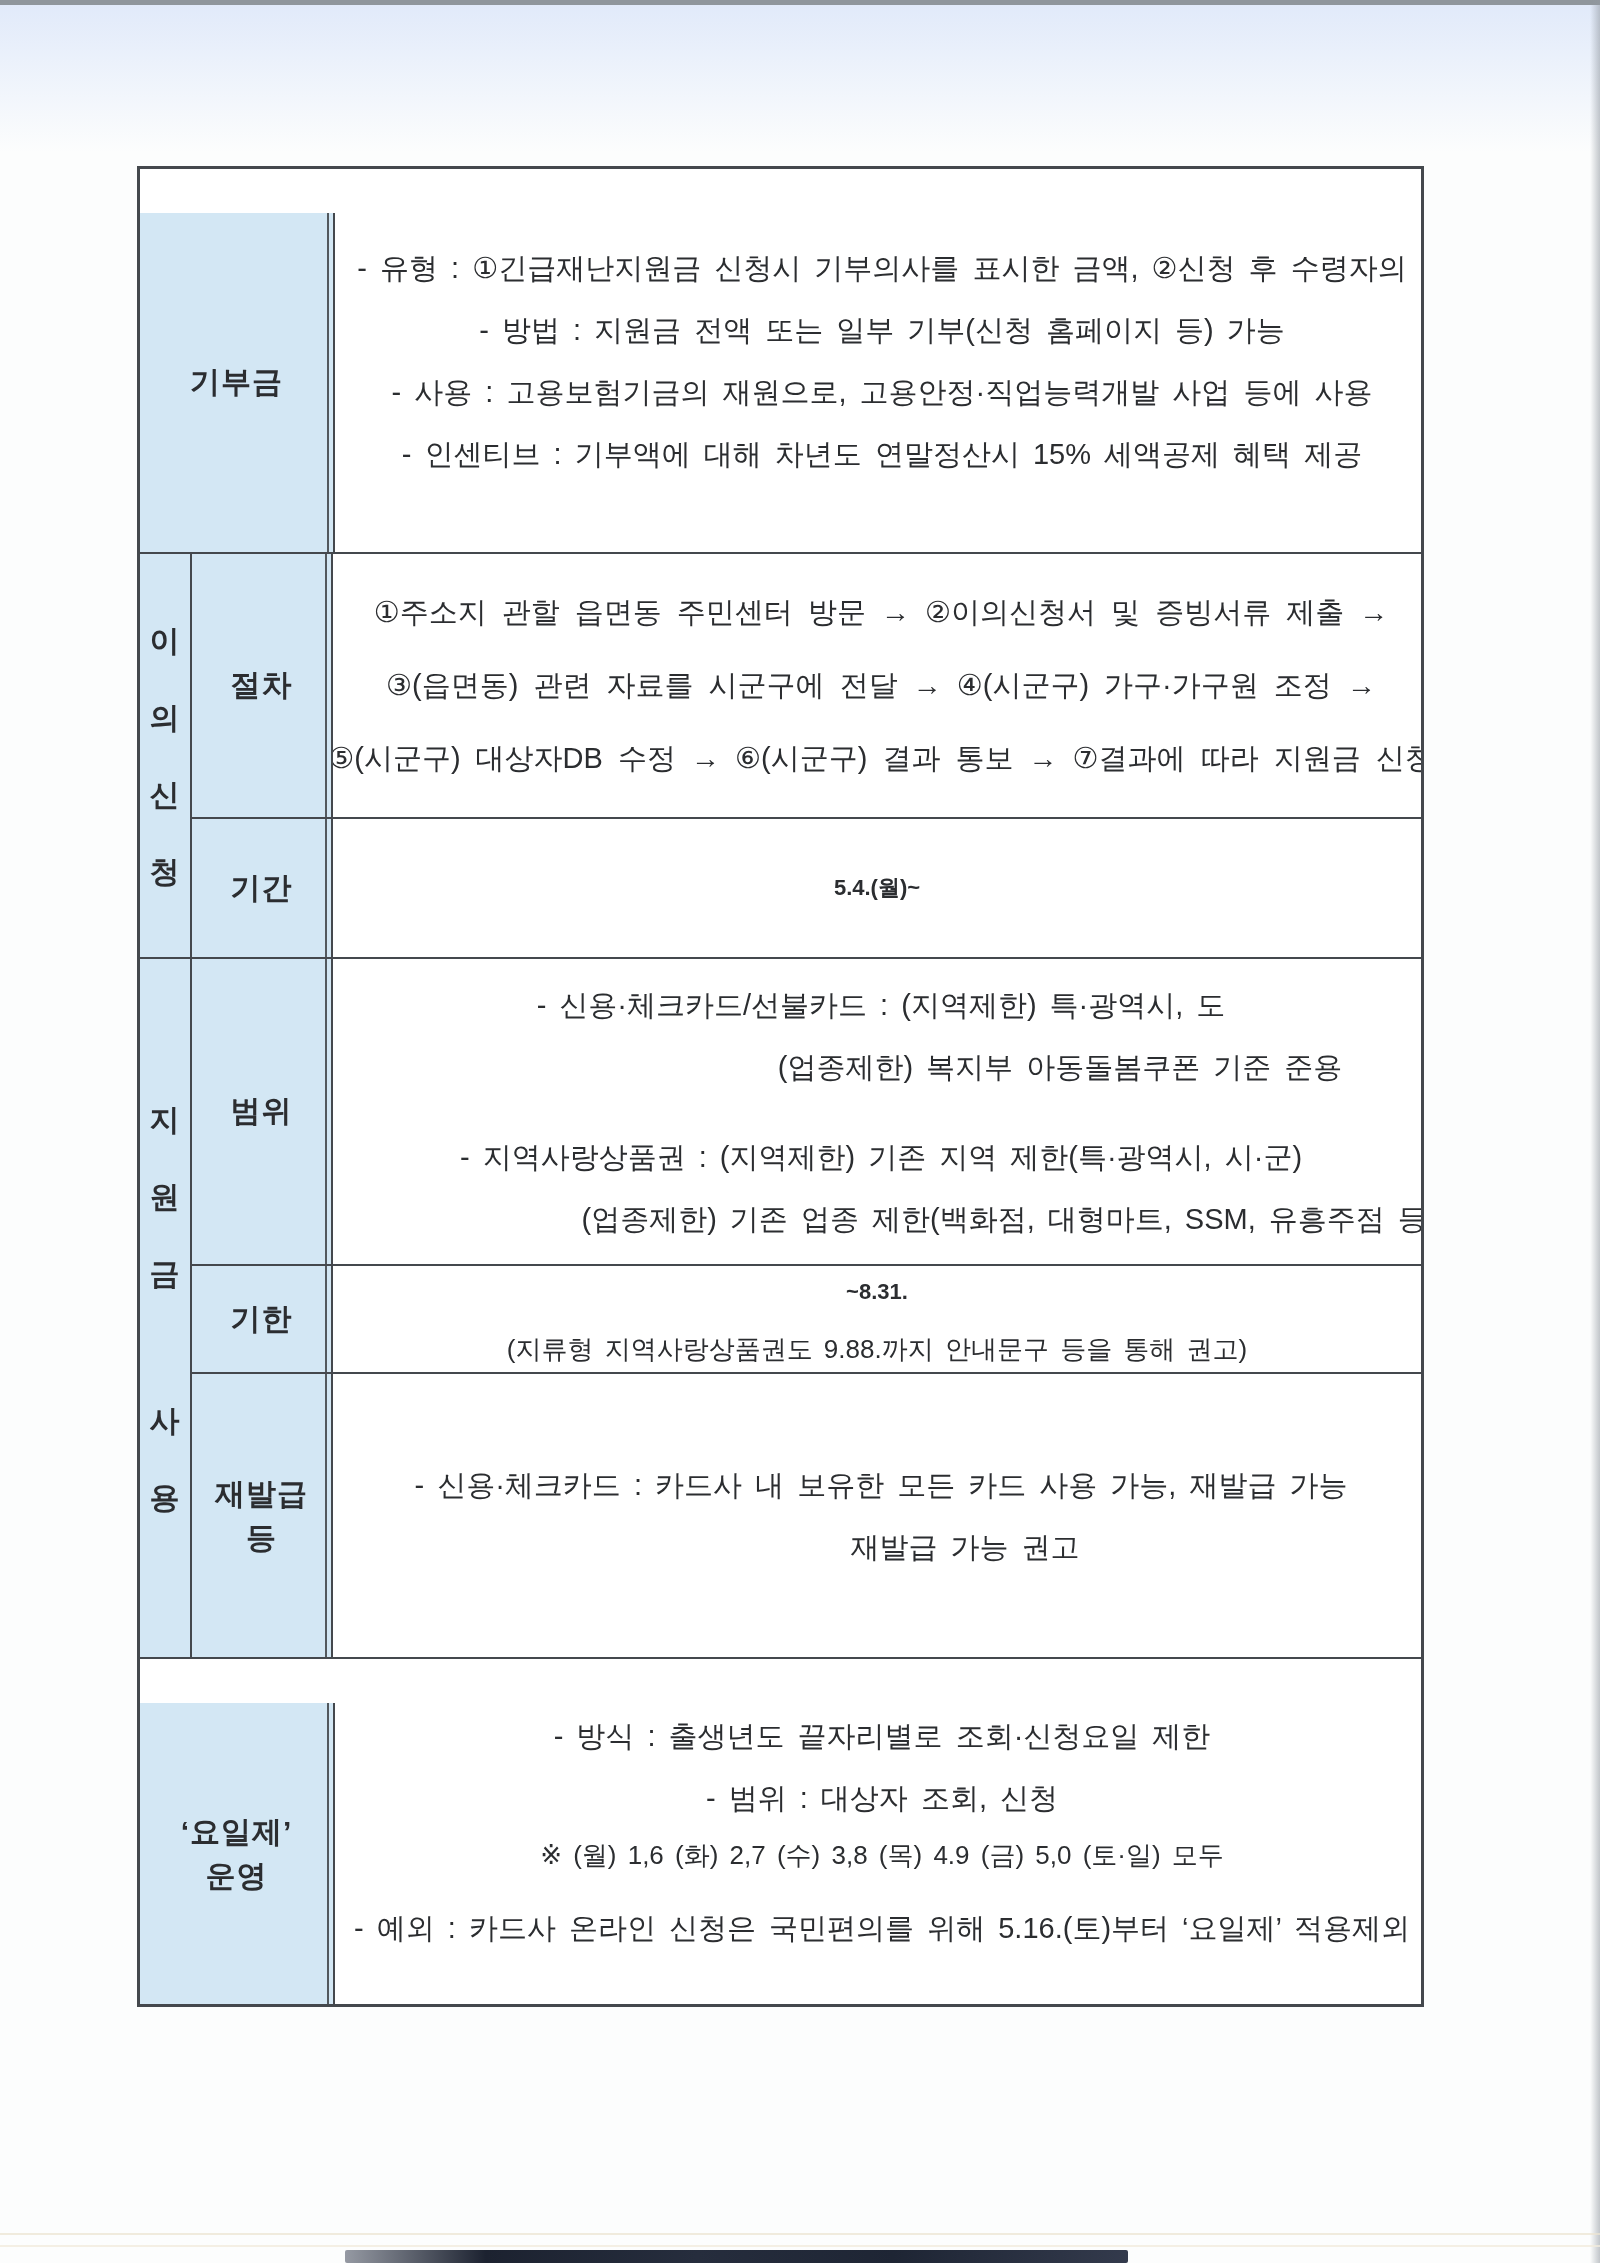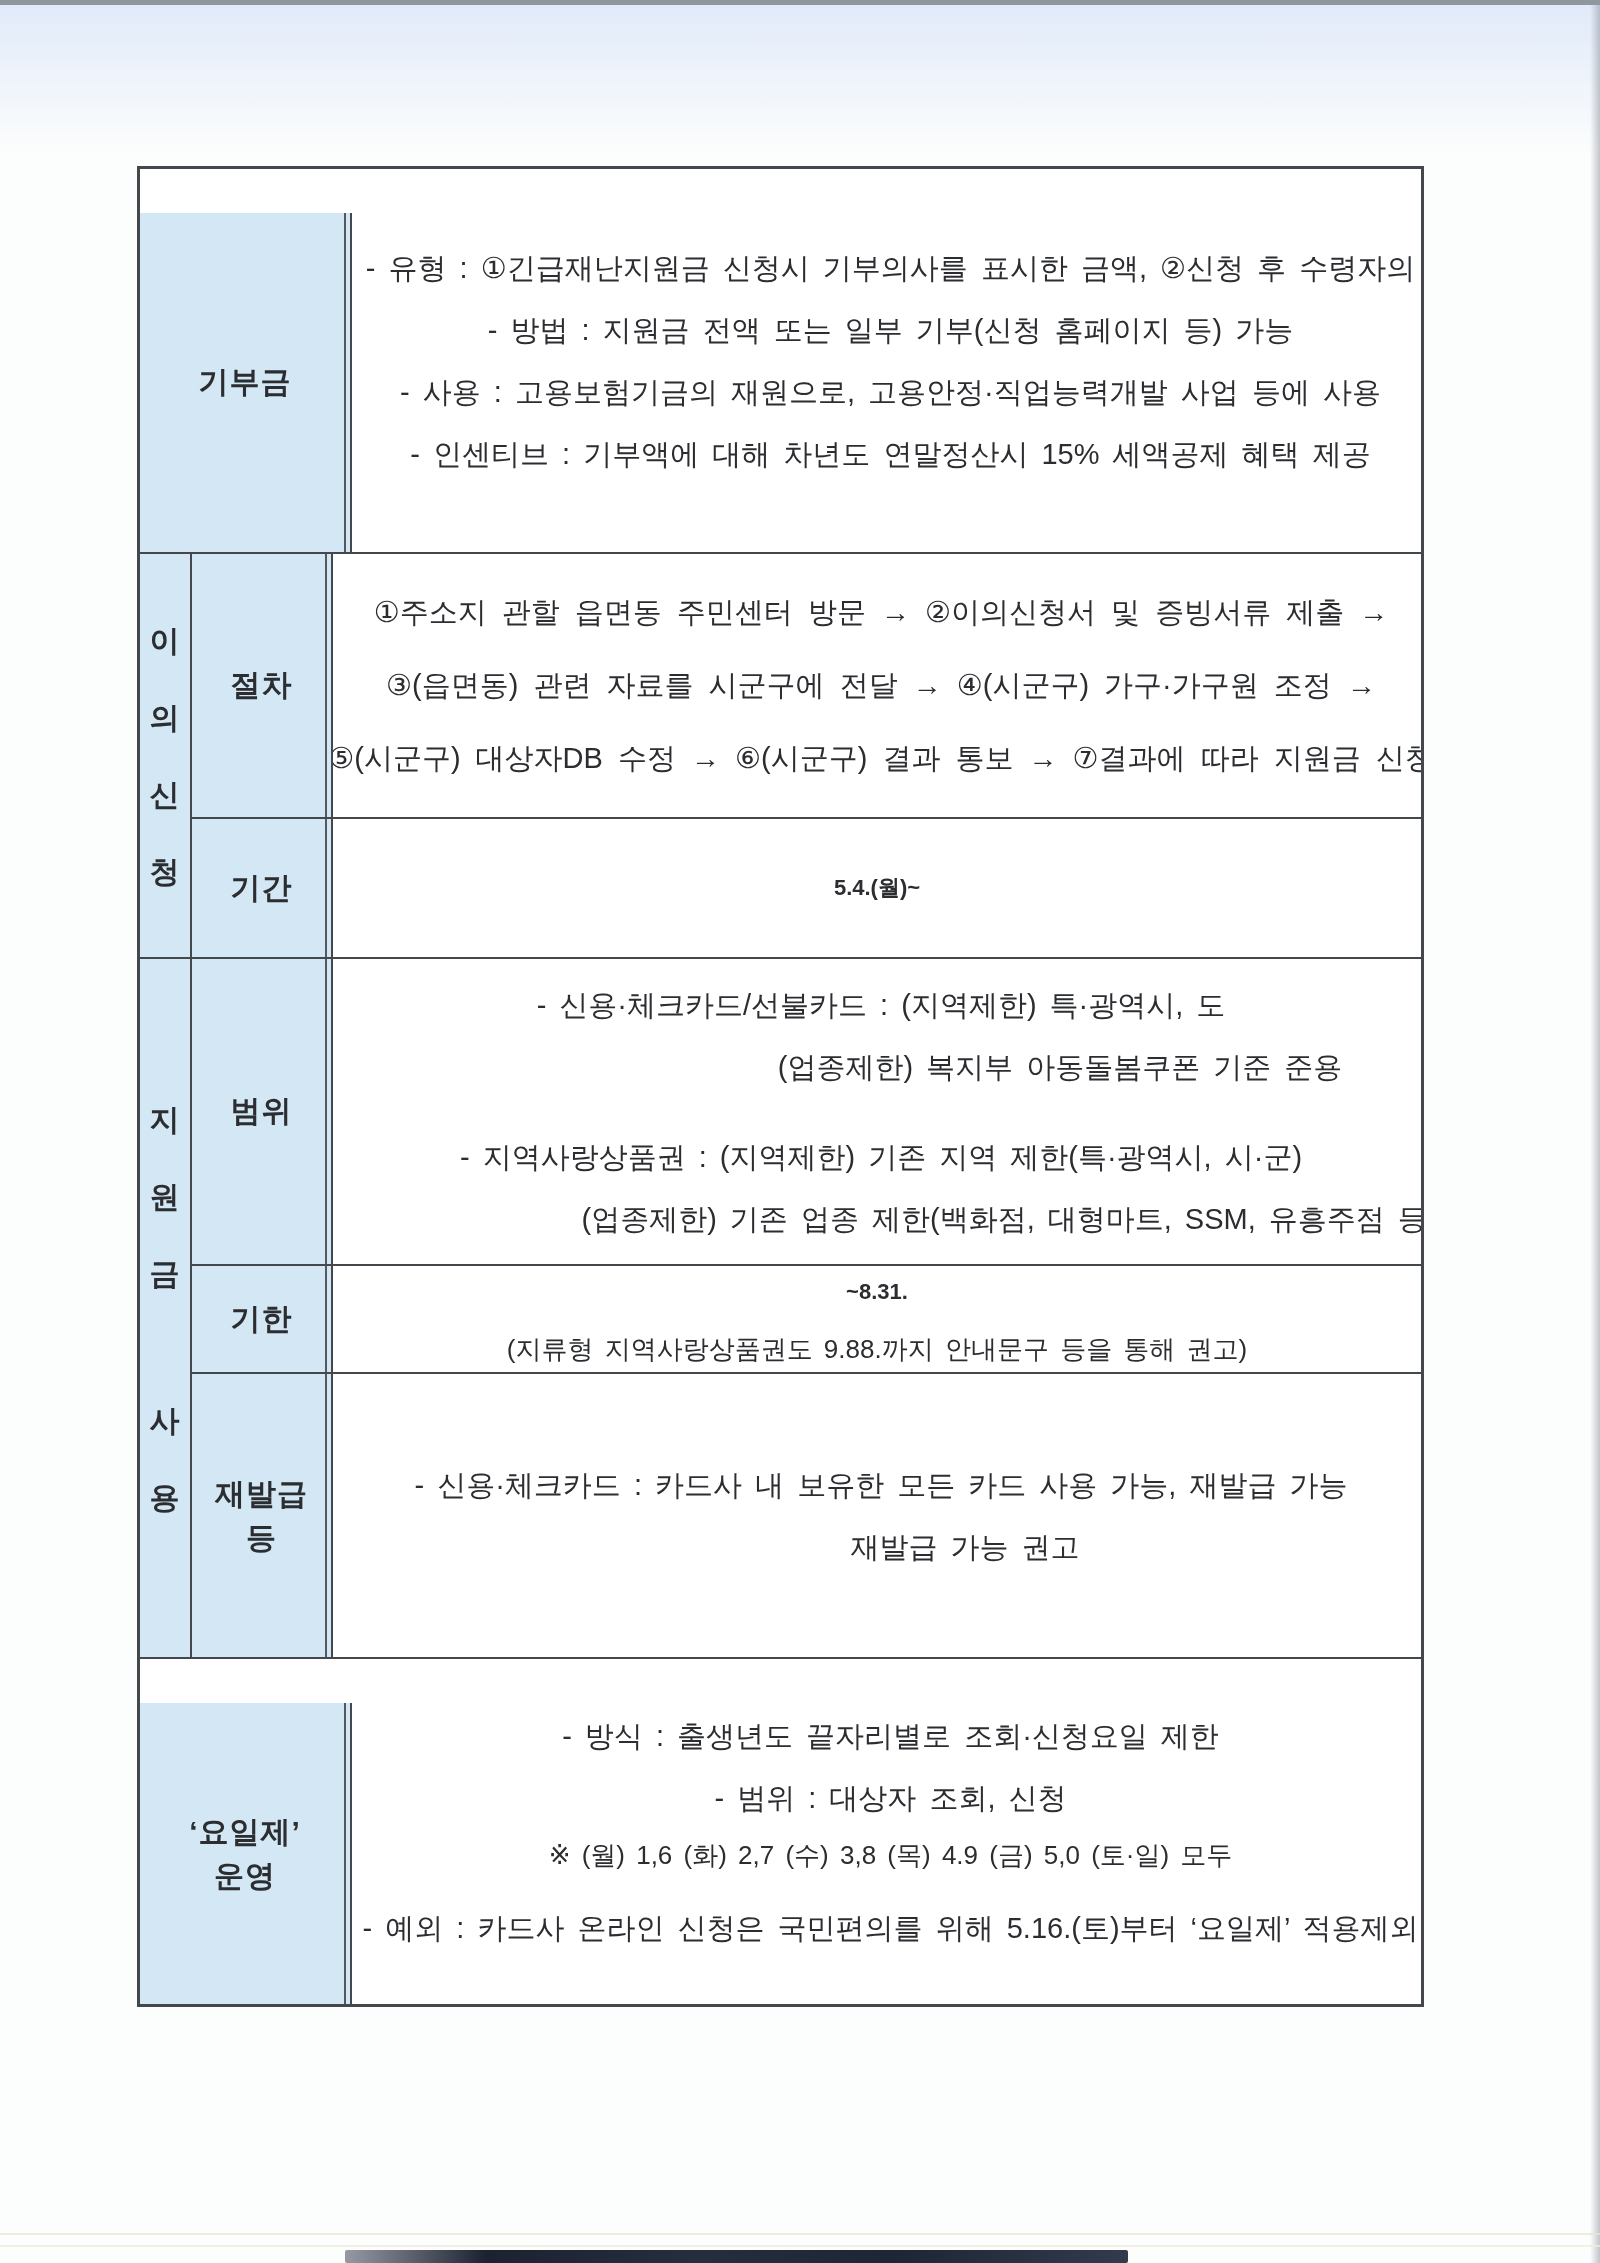--- a/index.html
+++ b/index.html
@@ -26,21 +26,21 @@
          border:3px solid #44484d; background:#ffffff; color:#2b2d30;
          display:flex; flex-direction:column; box-sizing:border-box; }
   .sec { display:flex; box-sizing:border-box; min-height:0; }
   .b-bot { border-bottom:2px solid #44484d; }
   .grow { flex:1; }
 
   .lblcell { background:#d3e7f4; display:flex; flex-direction:column; align-items:center; justify-content:center;
              text-align:center; font-weight:700; font-size:30px; letter-spacing:1px;
              box-sizing:border-box; position:relative; border-right:2px solid #44484d; flex-shrink:0; }
   .dbl::after { content:""; position:absolute; right:4px; top:0; bottom:0; width:2px; background:#44484d; opacity:.9; }
-  .lbl-full  { width:212px;margin-top:44px; }
+  .lbl-full  { width:195px;margin-top:44px; }
   .group-col { width:52px; font-size:30px; }
   .group-col .vchar { height:77px; line-height:77px; }
   .group-col .vspace { height:70px; }
   .subcol { width:141px;text-align:center; }
   .sub-rows { flex:1; display:flex; flex-direction:column; min-width:0; }
   .subrow { display:flex; box-sizing:border-box; min-height:0; }
 
   .content { flex:1; display:flex; flex-direction:column; justify-content:center;
              padding:0 18px 0 26px; box-sizing:border-box; overflow:hidden;
              font-size:29px; font-weight:500; word-spacing:5px;align-items:center; }

